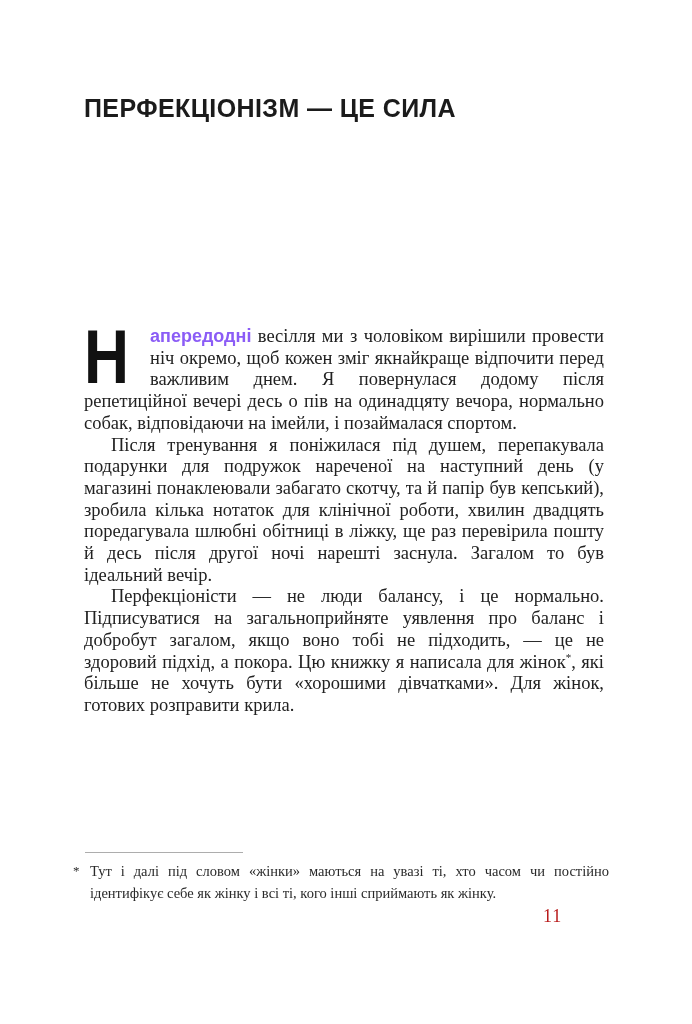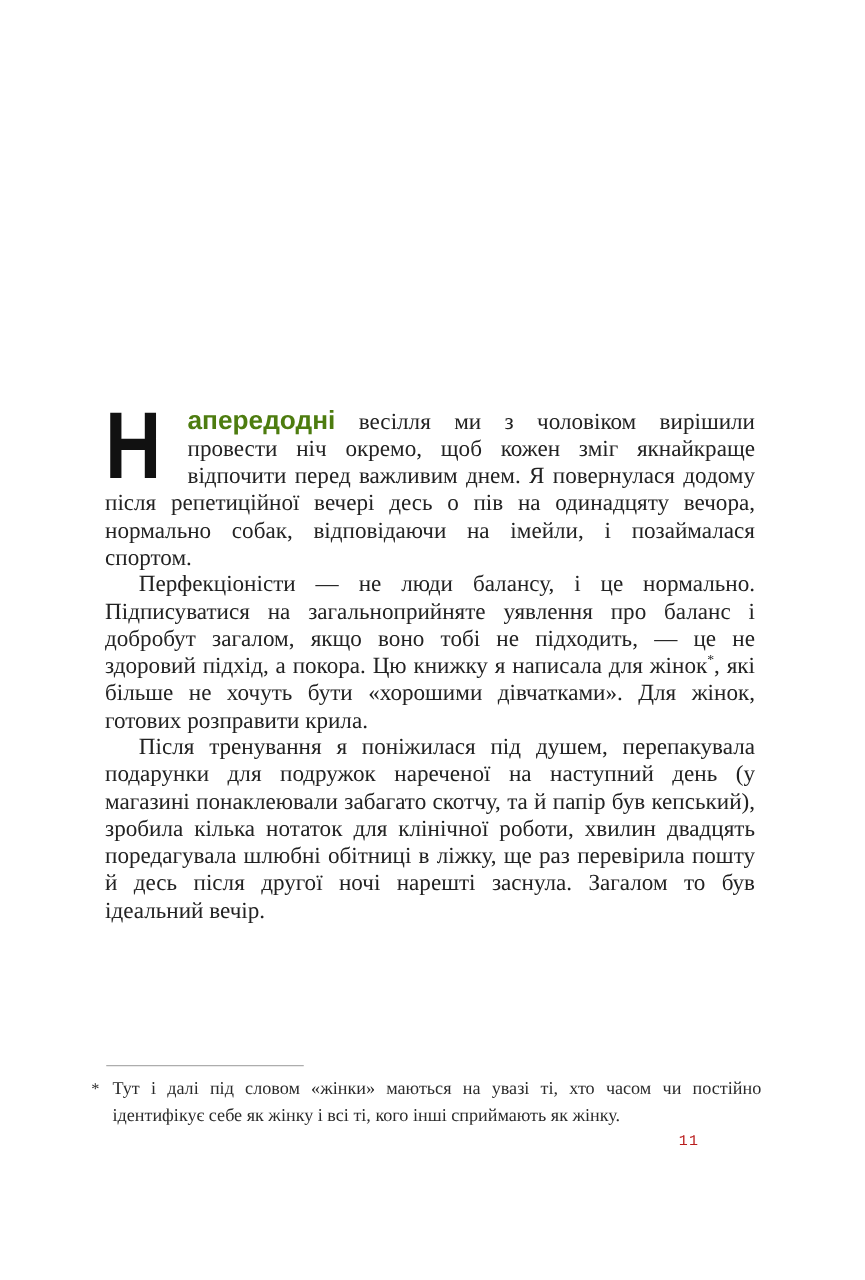--- a/index.html
+++ b/index.html
@@ -47,22 +47,22 @@
     height: 63px;
     width: 46px;
     margin: 1px 20px 0 0;
     transform: scaleX(0.82);
     transform-origin: 0 50%;
     color: #111111;
   }
   .lead-word {
     font-family: "Liberation Sans", sans-serif;
     font-weight: 700;
-    font-size: 21px;
-    color: #4d7c0f;
+    font-size: 18px;
+    color: #8b5cf6;
   }
   .fn-ref {
     font-size: 11px;
     vertical-align: 7px;
     line-height: 0;
   }
   .footnote-rule {
     position: absolute;
     left: 85px;
     top: 852px;
@@ -87,38 +87,39 @@
   }
   .footnote-text {
     flex: 1;
     text-align: justify;
     hyphens: auto;
   }
   .page-number {
     position: absolute;
     left: 543px;
     top: 906px;
-    font-family: Liberation Mono, monospace;
-    font-size: 12px;
+    font-family: Liberation Serif, serif;
+    font-size: 18px;
     letter-spacing: 1px;
     color: #b91c1c;
   }
 </style>
 </head>
 <body>
 
 <div class="page">
 
+  <h1 class="chapter-title">ПЕРФЕКЦІОНІЗМ — ЦЕ СИЛА</h1>
 
   <div class="body-text">
     <p class="first"><span class="dropcap">Н</span><span class="lead-word">апередодні</span><span> весілля ми з чоловіком вирішили провести ніч окремо, щоб кожен зміг якнайкраще відпочити перед важливим днем. Я повернулася додому після репетиційної вечері десь о пів на одинадцяту вечора, нормально собак, відповідаючи на імейли, і позаймалася спортом.</span></p>
 
+    <p>Після тренування я поніжилася під душем, перепакувала подарунки для подружок нареченої на наступний день (у магазині понаклеювали забагато скотчу, та й папір був кепський), зробила кілька нотаток для клінічної роботи, хвилин двадцять поредагувала шлюбні обітниці в ліжку, ще раз перевірила пошту й десь після другої ночі нарешті заснула. Загалом то був ідеальний вечір.</p>
+
     <p><span>Перфекціоністи — не люди балансу, і це нормально. Підписуватися на загальноприйняте уявлення про баланс і добробут загалом, якщо воно тобі не підходить, — це не здоровий підхід, а покора. Цю книжку я написала для жінок</span><span class="fn-ref">*</span><span>, які більше не хочуть бути «хорошими дівчатками». Для жінок, готових розправити крила.</span></p>
-
-    <p>Після тренування я поніжилася під душем, перепакувала подарунки для подружок нареченої на наступний день (у магазині понаклеювали забагато скотчу, та й папір був кепський), зробила кілька нотаток для клінічної роботи, хвилин двадцять поредагувала шлюбні обітниці в ліжку, ще раз перевірила пошту й десь після другої ночі нарешті заснула. Загалом то був ідеальний вечір.</p>
 
   </div>
 
   <div class="footnote-rule"></div>
 
   <div class="footnote">
     <span class="footnote-marker">*</span>
     <span class="footnote-text">Тут і далі під словом «жінки» маються на увазі ті, хто часом чи постійно ідентифікує себе як жінку і всі ті, кого інші сприймають як жінку.</span>
   </div>
 

